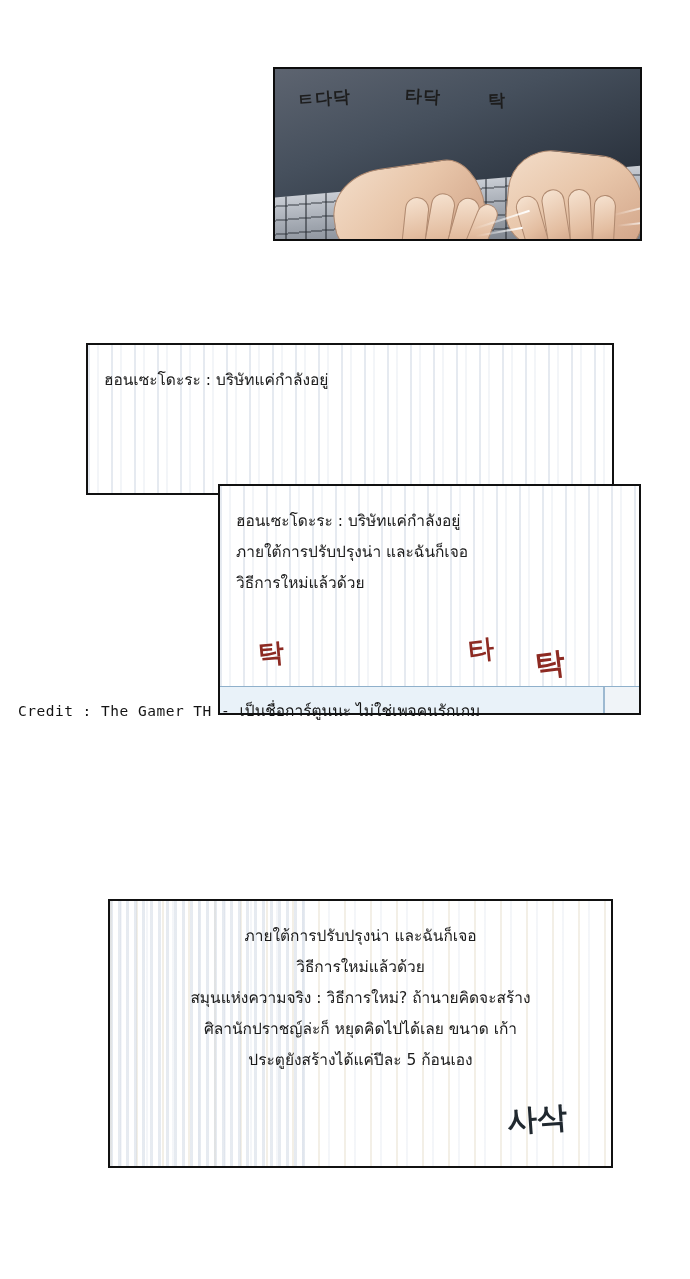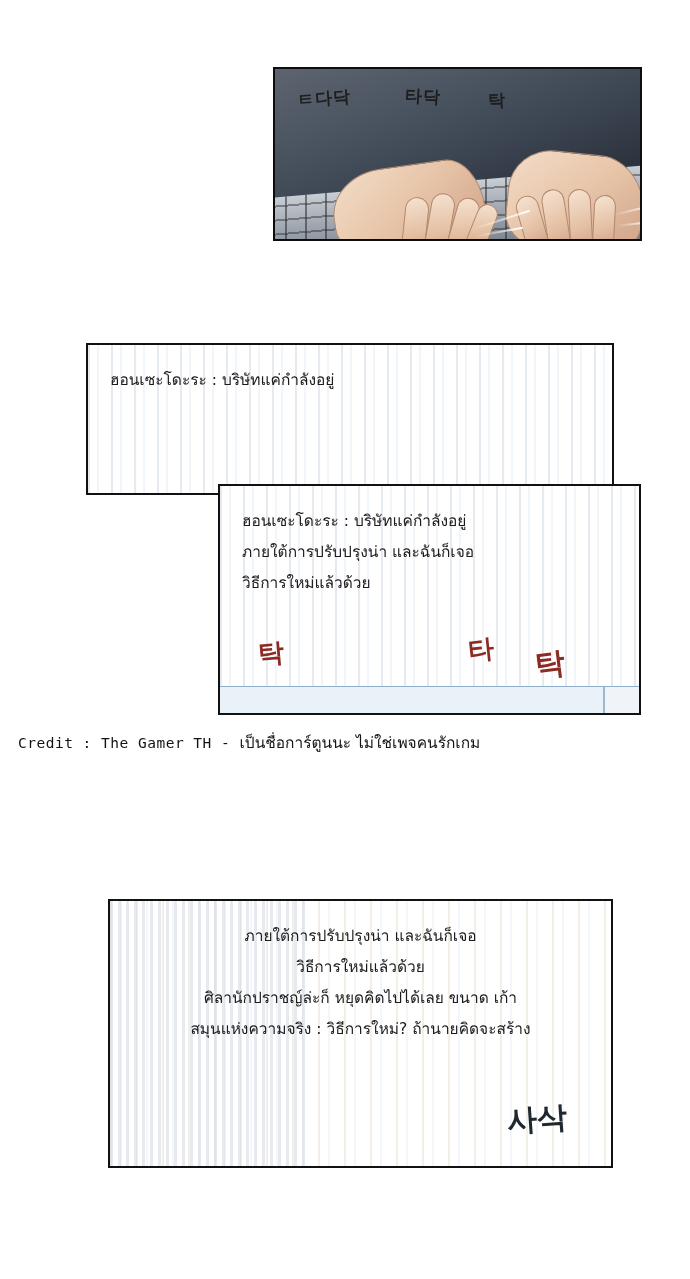--- a/index.html
+++ b/index.html
@@ -165,21 +165,21 @@
       repeating-linear-gradient(90deg,
         rgba(205,214,226,.9) 0 3px,
         rgba(255,255,255,0) 3px 8px);
     width: 40%;
     opacity: .55;
   }
 
   .chat-lines {
     position: absolute;
     left: 0; right: 0; top: 0;
-    padding: 20px 22px;
+    padding: 20px 16px;
     box-sizing: border-box;
   }
   .chat-line {
     font-family: "DejaVu Sans", sans-serif;
     font-size: 15.5px;
     color: #1b1b1b;
     line-height: 31px;
     white-space: nowrap;
   }
   .chat-lines.centered .chat-line { text-align: center; }
@@ -216,21 +216,21 @@
   .chat-send-btn {
     width: 34px;
     background: #f0f4f8;
     border-left: 1px solid #9db9d1;
   }
 
   
   #credit-line {
     position: absolute;
     left: 18px;
-    top: 730px;
+    top: 698px;
     width: 660px;
     font-size: 15px;
     color: #141414;
     white-space: nowrap;
   }
   #credit-line .credit-mono {
     font-family: "DejaVu Sans Mono", monospace;
     font-size: 14.5px;
     letter-spacing: .5px;
   }
@@ -311,18 +311,19 @@
   <span class="credit-mono">Credit : The Gamer TH - </span><span class="credit-thai">เป็นชื่อการ์ตูนนะ ไม่ใช่เพจคนรักเกม</span>
 </div>
 
 <div id="panel-chat-3">
   <div class="streaks warm"></div>
   <div class="streaks dense-left"></div>
 
   <div class="chat-lines centered">
     <div class="chat-line">ภายใต้การปรับปรุงน่า และฉันก็เจอ</div>
     <div class="chat-line">วิธีการใหม่แล้วด้วย</div>
+    <div class="chat-line">สมุนแห่งความจริง : วิธีการใหม่? ถ้านายคิดจะสร้าง</div>
     <div class="chat-line">ศิลานักปราชญ์ล่ะก็ หยุดคิดไปได้เลย ขนาด เก้า</div>
-    <div class="chat-line">สมุนแห่งความจริง : วิธีการใหม่? ถ้านายคิดจะสร้าง</div>
+    <div class="chat-line">ประตูยังสร้างได้แค่ปีละ 5 ก้อนเอง</div>
   </div>
 
   <div class="sfx-bottom">사삭</div>
 </div>
 
 </body></html>

